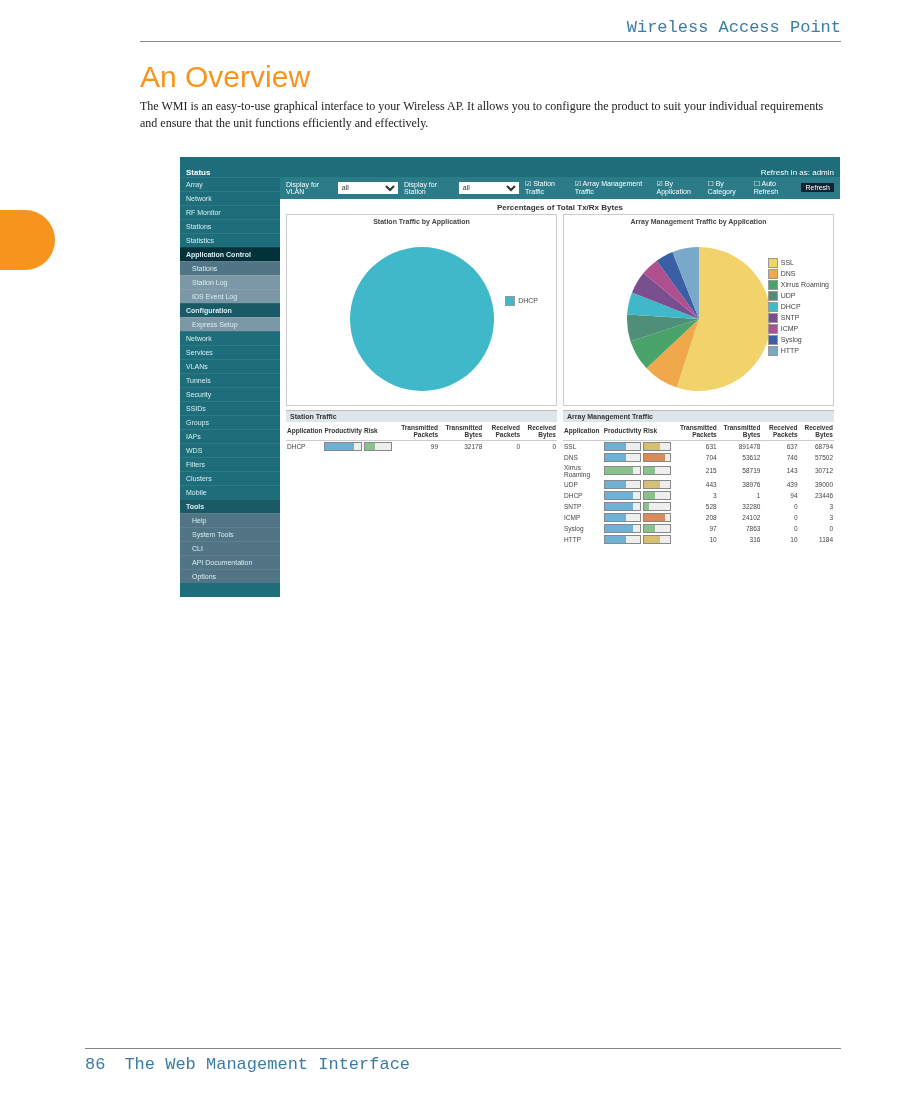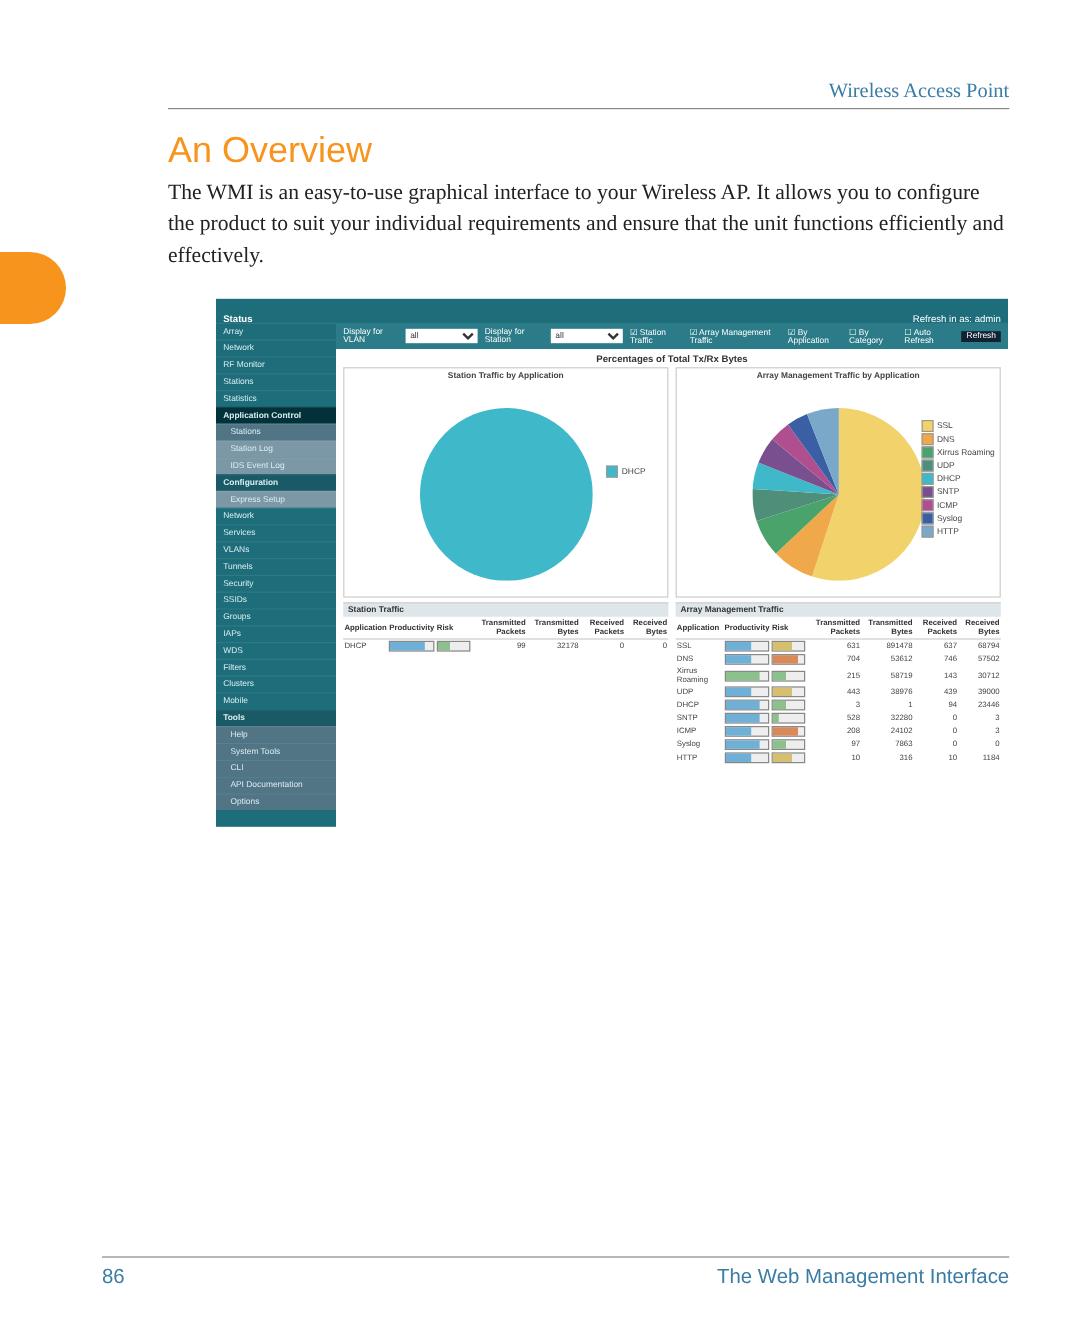--- a/index.html
+++ b/index.html
@@ -29,36 +29,35 @@
   }
   .content {
     position: absolute;
     left: var(--margin-l);
     right: var(--margin-r);
     top: 18px;
   }
   .running-head {
     text-align: right;
     color: var(--accent-blue);
-    font-family: Liberation Serif, serif;
+    font-family: Liberation Mono, monospace;
     font-size: 17px;
     padding-bottom: 4px;
     border-bottom: 1px solid var(--rule);
     margin-bottom: 18px;
-    margin-top: 48px;
   }
   h2.section {
     font-family: "Segoe UI", Arial, sans-serif;
     font-weight: 400;
     color: var(--orange);
     font-size: 30px;
     margin: 0 0 4px 0;
   }
   p.body {
-    font-size: 18px;
+    font-size: 12px;
     line-height: 1.45;
     margin: 0 0 24px 0;
   }
 
   
   .side-tab {
     position: absolute;
     left: 0; top: 210px;
     width: 55px; height: 60px;
     background: var(--orange);
@@ -204,24 +203,25 @@
   }
 
   
   .footer {
     position: absolute;
     left: 85px; right: var(--margin-r);
     bottom: 40px;
     border-top: 1px solid var(--rule);
     padding-top: 6px;
     display: flex;
-    justify-content: space-between;
-    font-family: Liberation Sans, sans-serif;
+    justify-content: flex-start;
+    font-family: Liberation Mono, monospace;
     color: var(--accent-blue);
     font-size: 17px;
+    gap: 19px;
   }
 </style>
 </head>
 <body>
 
 <div class="side-tab"></div>
 
 <div class="content">
   <div class="running-head">Wireless Access Point</div>
   <h2 class="section">An Overview</h2>

